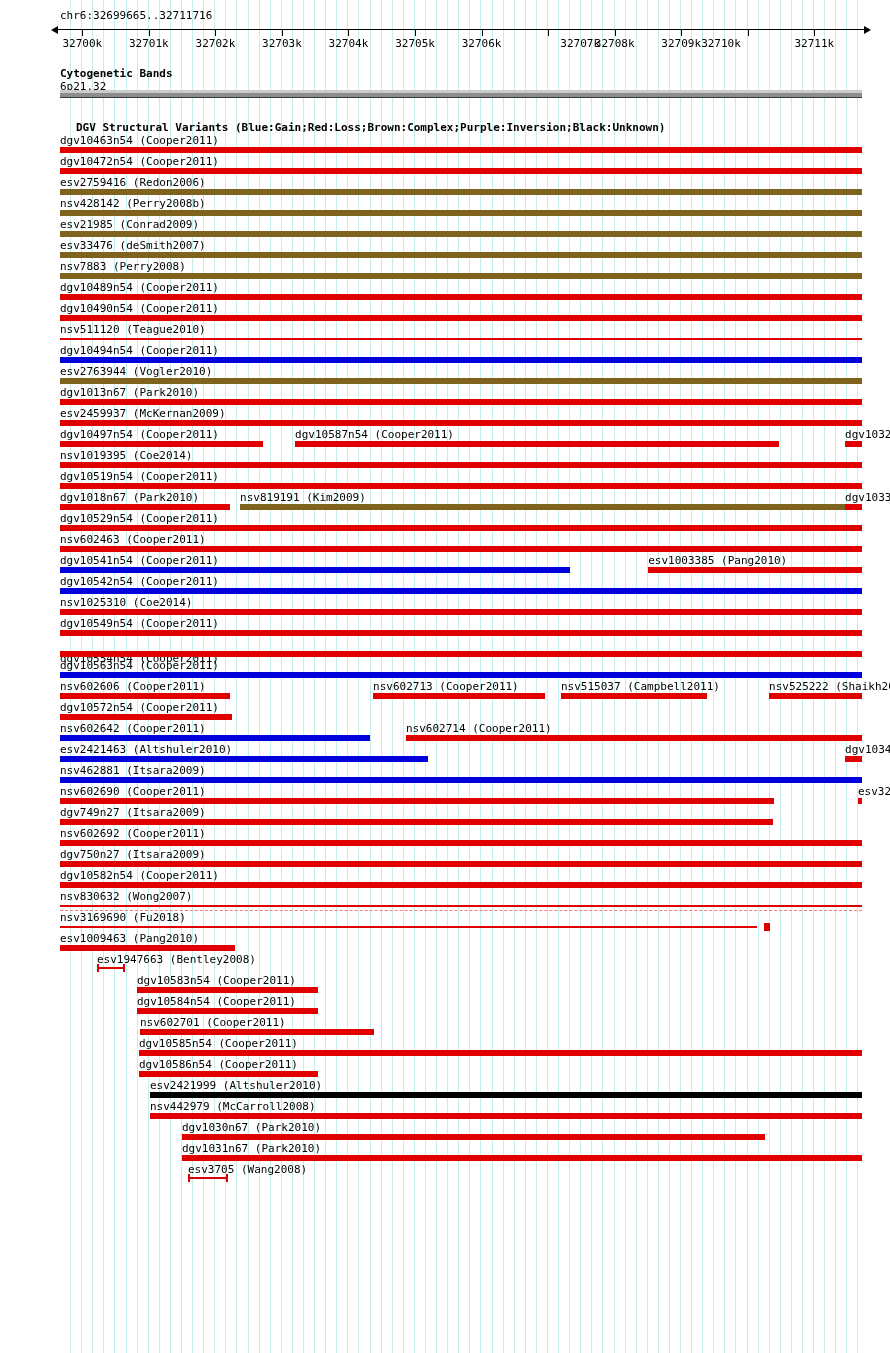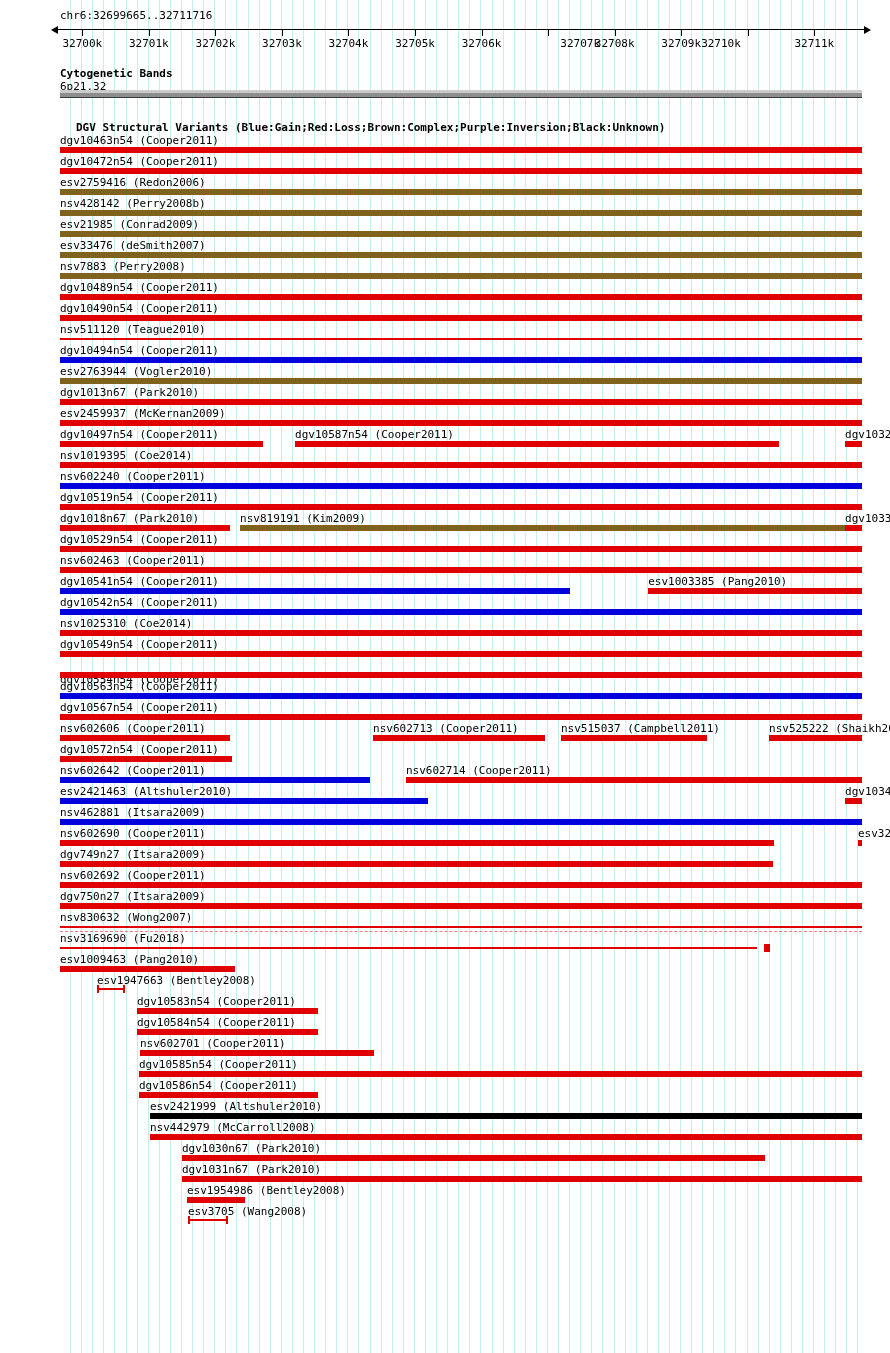--- a/index.html
+++ b/index.html
@@ -138,24 +138,20 @@
         <div class="flabel" style="left: 295.056px;">dgv10587n54 (Cooper2011)</div>
         <div class="fbar bar" style="left: 295.056px; width: 484.022px; background: rgb(224, 0, 0);"></div>
         <div class="flabel" style="left: 845.096px;">dgv1032n</div>
         <div class="fbar bar" style="left: 845.096px; width: 16.9038px; background: rgb(224, 0, 0);"></div>
       </div>
       <div class="vrow">
         <div class="flabel" style="left: 60px;">nsv1019395 (Coe2014)</div>
         <div class="fbar bar" style="left: 60px; width: 802px; background: rgb(224, 0, 0);"></div>
       </div>
       <div class="vrow">
-        <div class="flabel" style="left: 60px;">nsv602240 (Cooper2011)</div>
-        <div class="fbar bar" style="left: 60px; width: 802px; background: rgb(0, 0, 221);"></div>
-      </div>
-      <div class="vrow">
         <div class="flabel" style="left: 60px;">dgv10519n54 (Cooper2011)</div>
         <div class="fbar bar" style="left: 60px; width: 802px; background: rgb(224, 0, 0);"></div>
       </div>
       <div class="vrow">
         <div class="flabel" style="left: 60px;">dgv1018n67 (Park2010)</div>
         <div class="fbar bar" style="left: 60px; width: 170.037px; background: rgb(224, 0, 0);"></div>
         <div class="flabel" style="left: 240.019px;">nsv819191 (Kim2009)</div>
         <div class="fbar bar" style="left: 240.019px; width: 621.981px; background: rgb(128, 98, 31);"></div>
         <div class="flabel" style="left: 845.096px;">dgv1033n</div>
         <div class="fbar bar" style="left: 845.096px; width: 16.9038px; background: rgb(224, 0, 0);"></div>
@@ -186,24 +182,20 @@
         <div class="flabel" style="left: 60px;">dgv10549n54 (Cooper2011)</div>
         <div class="fbar bar" style="left: 60px; width: 802px; background: rgb(224, 0, 0);"></div>
       </div>
       <div class="vrow">
         <div class="flabel" style="left: 60px; margin-top: 14px;">dgv10554n54 (Cooper2011)</div>
         <div class="fbar bar" style="left: 60px; width: 802px; background: rgb(224, 0, 0);"></div>
       </div>
       <div class="vrow">
         <div class="flabel" style="left: 60px;">dgv10563n54 (Cooper2011)</div>
         <div class="fbar bar" style="left: 60px; width: 802px; background: rgb(0, 0, 221);"></div>
-      </div>
-      <div class="vrow">
-        <div class="flabel" style="left: 60px;">dgv10567n54 (Cooper2011)</div>
-        <div class="fbar bar" style="left: 60px; width: 802px; background: rgb(224, 0, 0);"></div>
       </div>
       <div class="vrow">
         <div class="flabel" style="left: 60px;">nsv602606 (Cooper2011)</div>
         <div class="fbar bar" style="left: 60px; width: 170.037px; background: rgb(224, 0, 0);"></div>
         <div class="flabel" style="left: 373.054px;">nsv602713 (Cooper2011)</div>
         <div class="fbar bar" style="left: 373.054px; width: 172.033px; background: rgb(224, 0, 0);"></div>
         <div class="flabel" style="left: 560.992px;">nsv515037 (Campbell2011)</div>
         <div class="fbar bar" style="left: 560.992px; width: 146.012px; background: rgb(224, 0, 0);"></div>
         <div class="flabel" style="left: 769.029px;">nsv525222 (Shaikh200</div>
         <div class="fbar bar" style="left: 769.029px; width: 92.971px; background: rgb(224, 0, 0);"></div>
@@ -240,20 +232,24 @@
       </div>
       <div class="vrow">
         <div class="flabel" style="left: 60px;">nsv602692 (Cooper2011)</div>
         <div class="fbar bar" style="left: 60px; width: 802px; background: rgb(224, 0, 0);"></div>
       </div>
       <div class="vrow">
         <div class="flabel" style="left: 60px;">dgv750n27 (Itsara2009)</div>
         <div class="fbar bar" style="left: 60px; width: 802px; background: rgb(224, 0, 0);"></div>
       </div>
       <div class="vrow">
+        <div class="flabel" style="left: 60px;">dgv10582n54 (Cooper2011)</div>
+        <div class="fbar bar" style="left: 60px; width: 802px; background: rgb(224, 0, 0);"></div>
+      </div>
+      <div class="vrow">
         <div class="flabel" style="left: 60px;">nsv830632 (Wong2007)</div>
         <div class="fbar thin" style="left: 60px; width: 802px; background: rgb(224, 0, 0);"></div>
         <div class="divider"></div>
       </div>
       <div class="vrow">
         <div class="flabel" style="left: 60px;">nsv3169690 (Fu2018)</div>
         <div class="fbar thin" style="left: 60px; width: 697.116px; background: rgb(224, 0, 0);"></div>
         <div class="fbar tick" style="left: 763.771px; width: 5.98954px; background: rgb(224, 0, 0);"></div>
       </div>
       <div class="vrow">
@@ -294,21 +290,17 @@
       </div>
       <div class="vrow">
         <div class="flabel" style="left: 181.987px;">dgv1030n67 (Park2010)</div>
         <div class="fbar bar" style="left: 181.987px; width: 583.182px; background: rgb(224, 0, 0);"></div>
       </div>
       <div class="vrow">
         <div class="flabel" style="left: 181.987px;">dgv1031n67 (Park2010)</div>
         <div class="fbar bar" style="left: 181.987px; width: 680.013px; background: rgb(224, 0, 0);"></div>
       </div>
       <div class="vrow">
-        <div class="flabel" style="left: 186.978px;">esv1954986 (Bentley2008)</div>
-        <div class="fbar bar" style="left: 186.978px; width: 58.0986px; background: rgb(224, 0, 0);"></div>
-      </div>
-      <div class="vrow">
         <div class="flabel" style="left: 187.977px;">esv3705 (Wang2008)</div>
         <div class="fbar whisker" style="left: 187.977px; width: 40.0634px; border-color: rgb(224, 0, 0); background-image: linear-gradient(transparent 0px, transparent 3px, rgb(224, 0, 0) 3px, rgb(224, 0, 0) 5px, transparent 5px);"></div>
       </div>
     </div>
 </div>
 
 </body></html>

